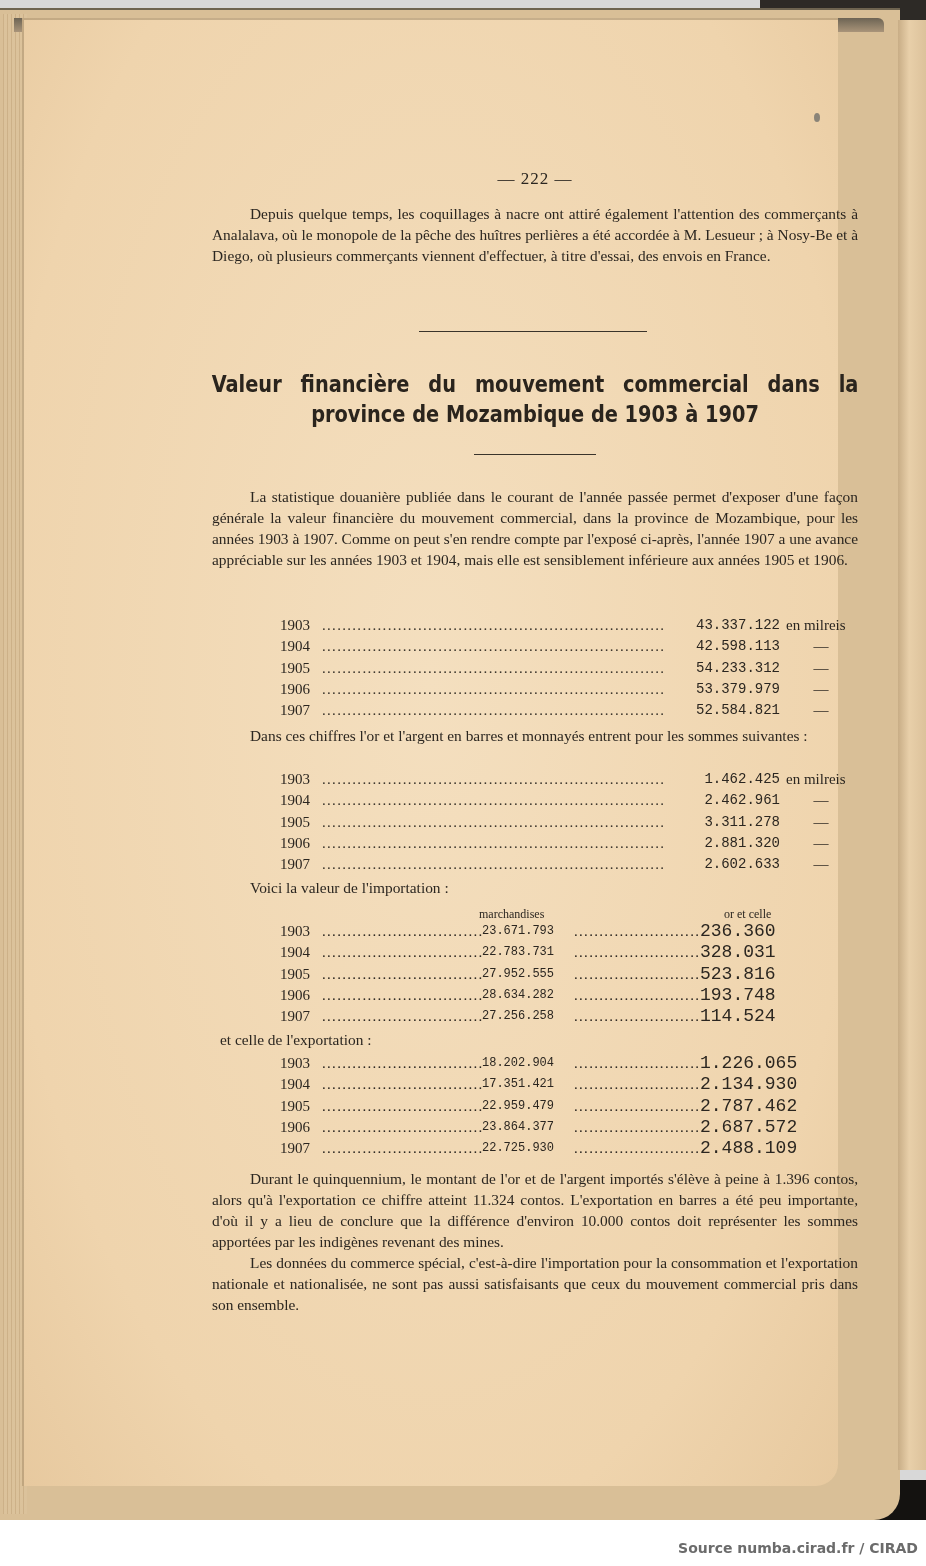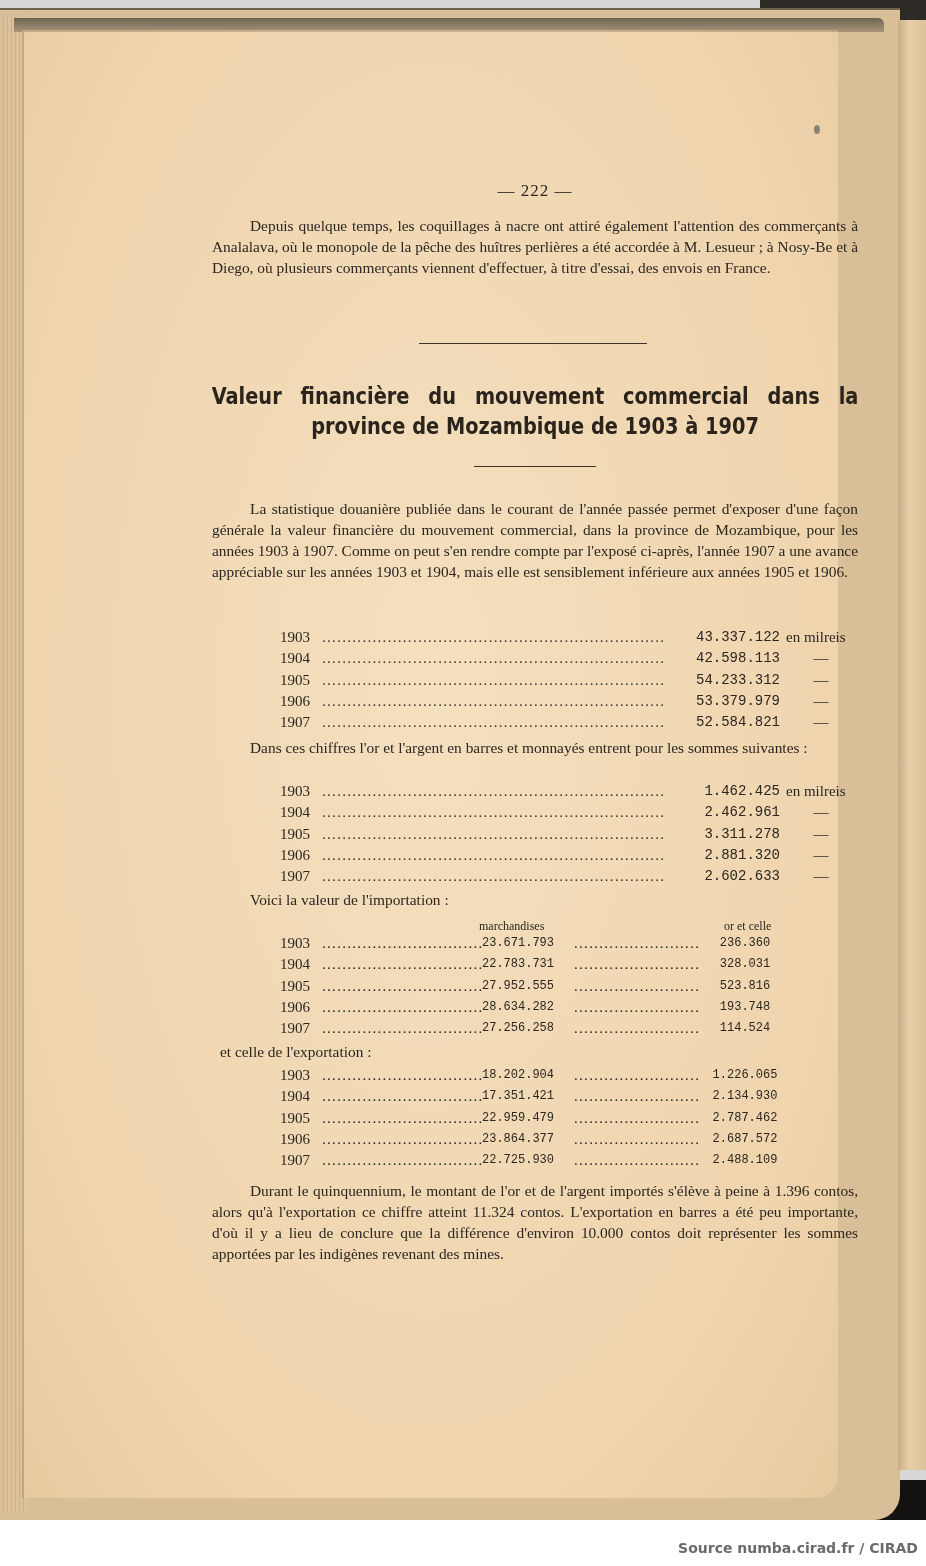--- a/index.html
+++ b/index.html
@@ -29,21 +29,21 @@
       position: absolute; left: 3px; top: 14px; width: 24px; height: 1500px;
       background: repeating-linear-gradient(90deg, #c9ad84 0 1px, #dcc39c 1px 4px);
       opacity: 0.8;
     }
     .top-band {
       position: absolute; left: 14px; top: 18px; width: 870px; height: 14px;
       background: linear-gradient(#6d6454, #a99479);
       border-radius: 0 6px 0 0;
     }
     .page {
-      position: absolute; left: 22px; top: 30px; width: 816px; height: 1468px;
+      position: absolute; left: 22px; top: 18px; width: 816px; height: 1468px;
       background: #f1d9b5;
       background-image: radial-gradient(ellipse at 50% 45%, #f4dfbf 0%, #efd4ad 75%, #e7c99f 100%);
       border-radius: 0 0 22px 0;
       box-shadow: inset 2px 2px 0 rgba(120,100,70,0.35);
     }
     .gutter {
       position: absolute; left: 898px; top: 20px; width: 28px; height: 1450px;
       background: linear-gradient(90deg, #c8ad86, #e8cfa9 40%, #dcc29b);
     }
     .spot {
@@ -107,21 +107,21 @@
     .col-heads .h-gold { position: absolute; left: 512px; }
     .tbl {
       position: absolute; left: 68px; width: 580px;
       line-height: 21.3px; font-size: 15px;
     }
     .tbl .row { display: flex; white-space: nowrap; }
     .tbl .yr { width: 42px; }
     .tbl .d1 { width: 160px; overflow: hidden; letter-spacing: 1.3px; }
     .tbl .m { width: 92px; font-family: "Liberation Mono", "DejaVu Sans Mono", monospace; font-size: 12px; }
     .tbl .d2 { width: 126px; overflow: hidden; letter-spacing: 1.3px; }
-    .tbl .g { width: 90px; text-align: center; font-family: "Liberation Mono", "DejaVu Sans Mono", monospace; font-size: 12px; }
+    .tbl .g { width: 90px; text-align: left; font-family: "Liberation Mono", "DejaVu Sans Mono", monospace; font-size: 18px; }
     .tbl-imp { top: 903px; }
     .line-celle { position: absolute; top: 1013px; left: 0; margin-left: 8px; }
     .tbl-exp { top: 1035px; }
     .para-4 { position: absolute; top: 1150px; left: 0; width: 646px; }
     .source {
       position: absolute; right: 8px; bottom: 10px;
       font-family: "DejaVu Sans", sans-serif; font-size: 14px; color: #6b6b6b; font-weight: bold;
     }
   </style>
 </head>
@@ -302,17 +302,18 @@
         <span class="yr">1907</span>
         <span class="d1">.....................................</span>
         <span class="m">22.725.930</span>
         <span class="d2">.....................................</span>
         <span class="g">2.488.109</span>
       </div>
     </div>
 
     <div class="para-4">
       <p class="para indent">Durant le quinquennium, le montant de l'or et de l'argent importés s'élève à peine à 1.396 contos, alors qu'à l'exportation ce chiffre atteint 11.324 contos. L'exportation en barres a été peu importante, d'où il y a lieu de conclure que la différence d'environ 10.000 contos doit représenter les sommes apportées par les indigènes revenant des mines.</p>
+      <p class="para indent">Les données du commerce spécial, c'est-à-dire l'importation pour la consommation et l'exportation nationale et nationalisée, ne sont pas aussi satisfaisants que ceux du mouvement commercial pris dans son ensemble.</p>
     </div>
   </div>
 </div>
 
 <div class="source">Source numba.cirad.fr / CIRAD</div>
 
 </body></html>

